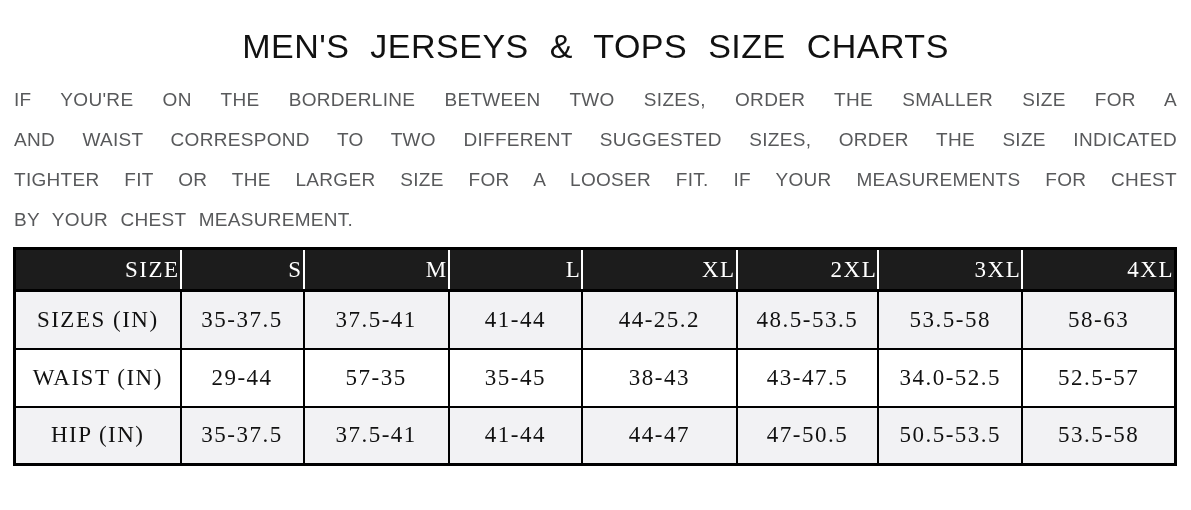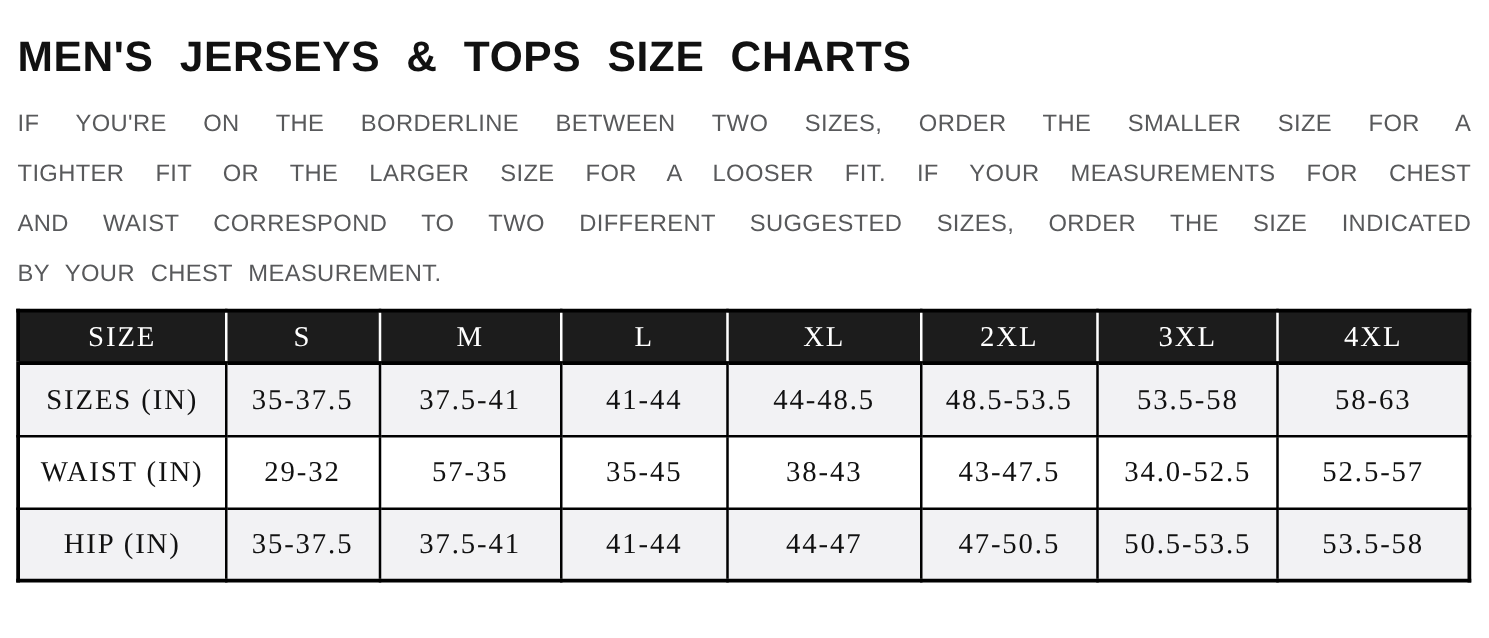--- a/index.html
+++ b/index.html
@@ -5,23 +5,23 @@
   * { margin: 0; padding: 0; box-sizing: border-box; }
   html, body { background: #ffffff; }
   body {
     width: 1191px;
     height: 510px;
     overflow: hidden;
     font-family: "Liberation Sans", sans-serif;
   }
   .page-title {
     margin: 27px 14px 14px;
-    text-align: left;
+    text-align: center;
     font-size: 34px;
-    font-weight: bold;
+    font-weight: normal;
     color: var(--title_text, #111111);
     letter-spacing: 0.5px;
     word-spacing: 11px;
   }
   .intro {
     margin: 0 14px 7px;
     color: var(--intro_text, #58595b);
     font-size: 19px;
     line-height: 40px;
     letter-spacing: 0.3px;
@@ -45,21 +45,21 @@
     font-family: "Liberation Serif", "DejaVu Serif", serif;
   }
   table.size-chart th {
     background: var(--header_bg, #1c1c1c);
     color: var(--header_text, #ffffff);
     height: 42px;
     font-size: 23px;
     font-weight: normal;
     letter-spacing: 1.5px;
     border-bottom: 3px solid var(--border, #000000);
-    text-align: center;
+    text-align: right;
     vertical-align: middle;
   }
   table.size-chart th + th {
     border-left: 2px solid #ffffff;
   }
   table.size-chart td {
     height: 58px;
     font-size: 23px;
     color: var(--body_text, #111111);
     letter-spacing: 1.5px;
@@ -72,22 +72,22 @@
     background: var(--row_alt_bg, #f2f2f4);
   }
 </style>
 </head>
 <body>
 
 <h1 class="page-title">MEN'S JERSEYS &amp; TOPS SIZE CHARTS</h1>
 
 <div class="intro">
   <div class="intro-line">IF YOU'RE ON THE BORDERLINE BETWEEN TWO SIZES, ORDER THE SMALLER SIZE FOR A</div>
+  <div class="intro-line">AND WAIST CORRESPOND TO TWO DIFFERENT SUGGESTED SIZES, ORDER THE SIZE INDICATED</div>
   <div class="intro-line">TIGHTER FIT OR THE LARGER SIZE FOR A LOOSER FIT. IF YOUR MEASUREMENTS FOR CHEST</div>
-  <div class="intro-line">AND WAIST CORRESPOND TO TWO DIFFERENT SUGGESTED SIZES, ORDER THE SIZE INDICATED</div>
   <div class="intro-line">BY YOUR CHEST MEASUREMENT.</div>
 </div>
 
 <table class="size-chart">
   <colgroup>
       <col style="width: 14.3%;">
       <col style="width: 10.6%;">
       <col style="width: 12.5%;">
       <col style="width: 11.5%;">
       <col style="width: 13.3%;">
@@ -106,28 +106,28 @@
         <th>3XL</th>
         <th>4XL</th>
       </tr>
   </thead>
   <tbody>
       <tr>
         <td>SIZES (IN)</td>
         <td>35-37.5</td>
         <td>37.5-41</td>
         <td>41-44</td>
-        <td>44-48.5</td>
+        <td>44-25.2</td>
         <td>48.5-53.5</td>
         <td>53.5-58</td>
         <td>58-63</td>
       </tr>
       <tr>
         <td>WAIST (IN)</td>
-        <td>29-32</td>
+        <td>29-44</td>
         <td>57-35</td>
         <td>35-45</td>
         <td>38-43</td>
         <td>43-47.5</td>
         <td>34.0-52.5</td>
         <td>52.5-57</td>
       </tr>
       <tr>
         <td>HIP (IN)</td>
         <td>35-37.5</td>

